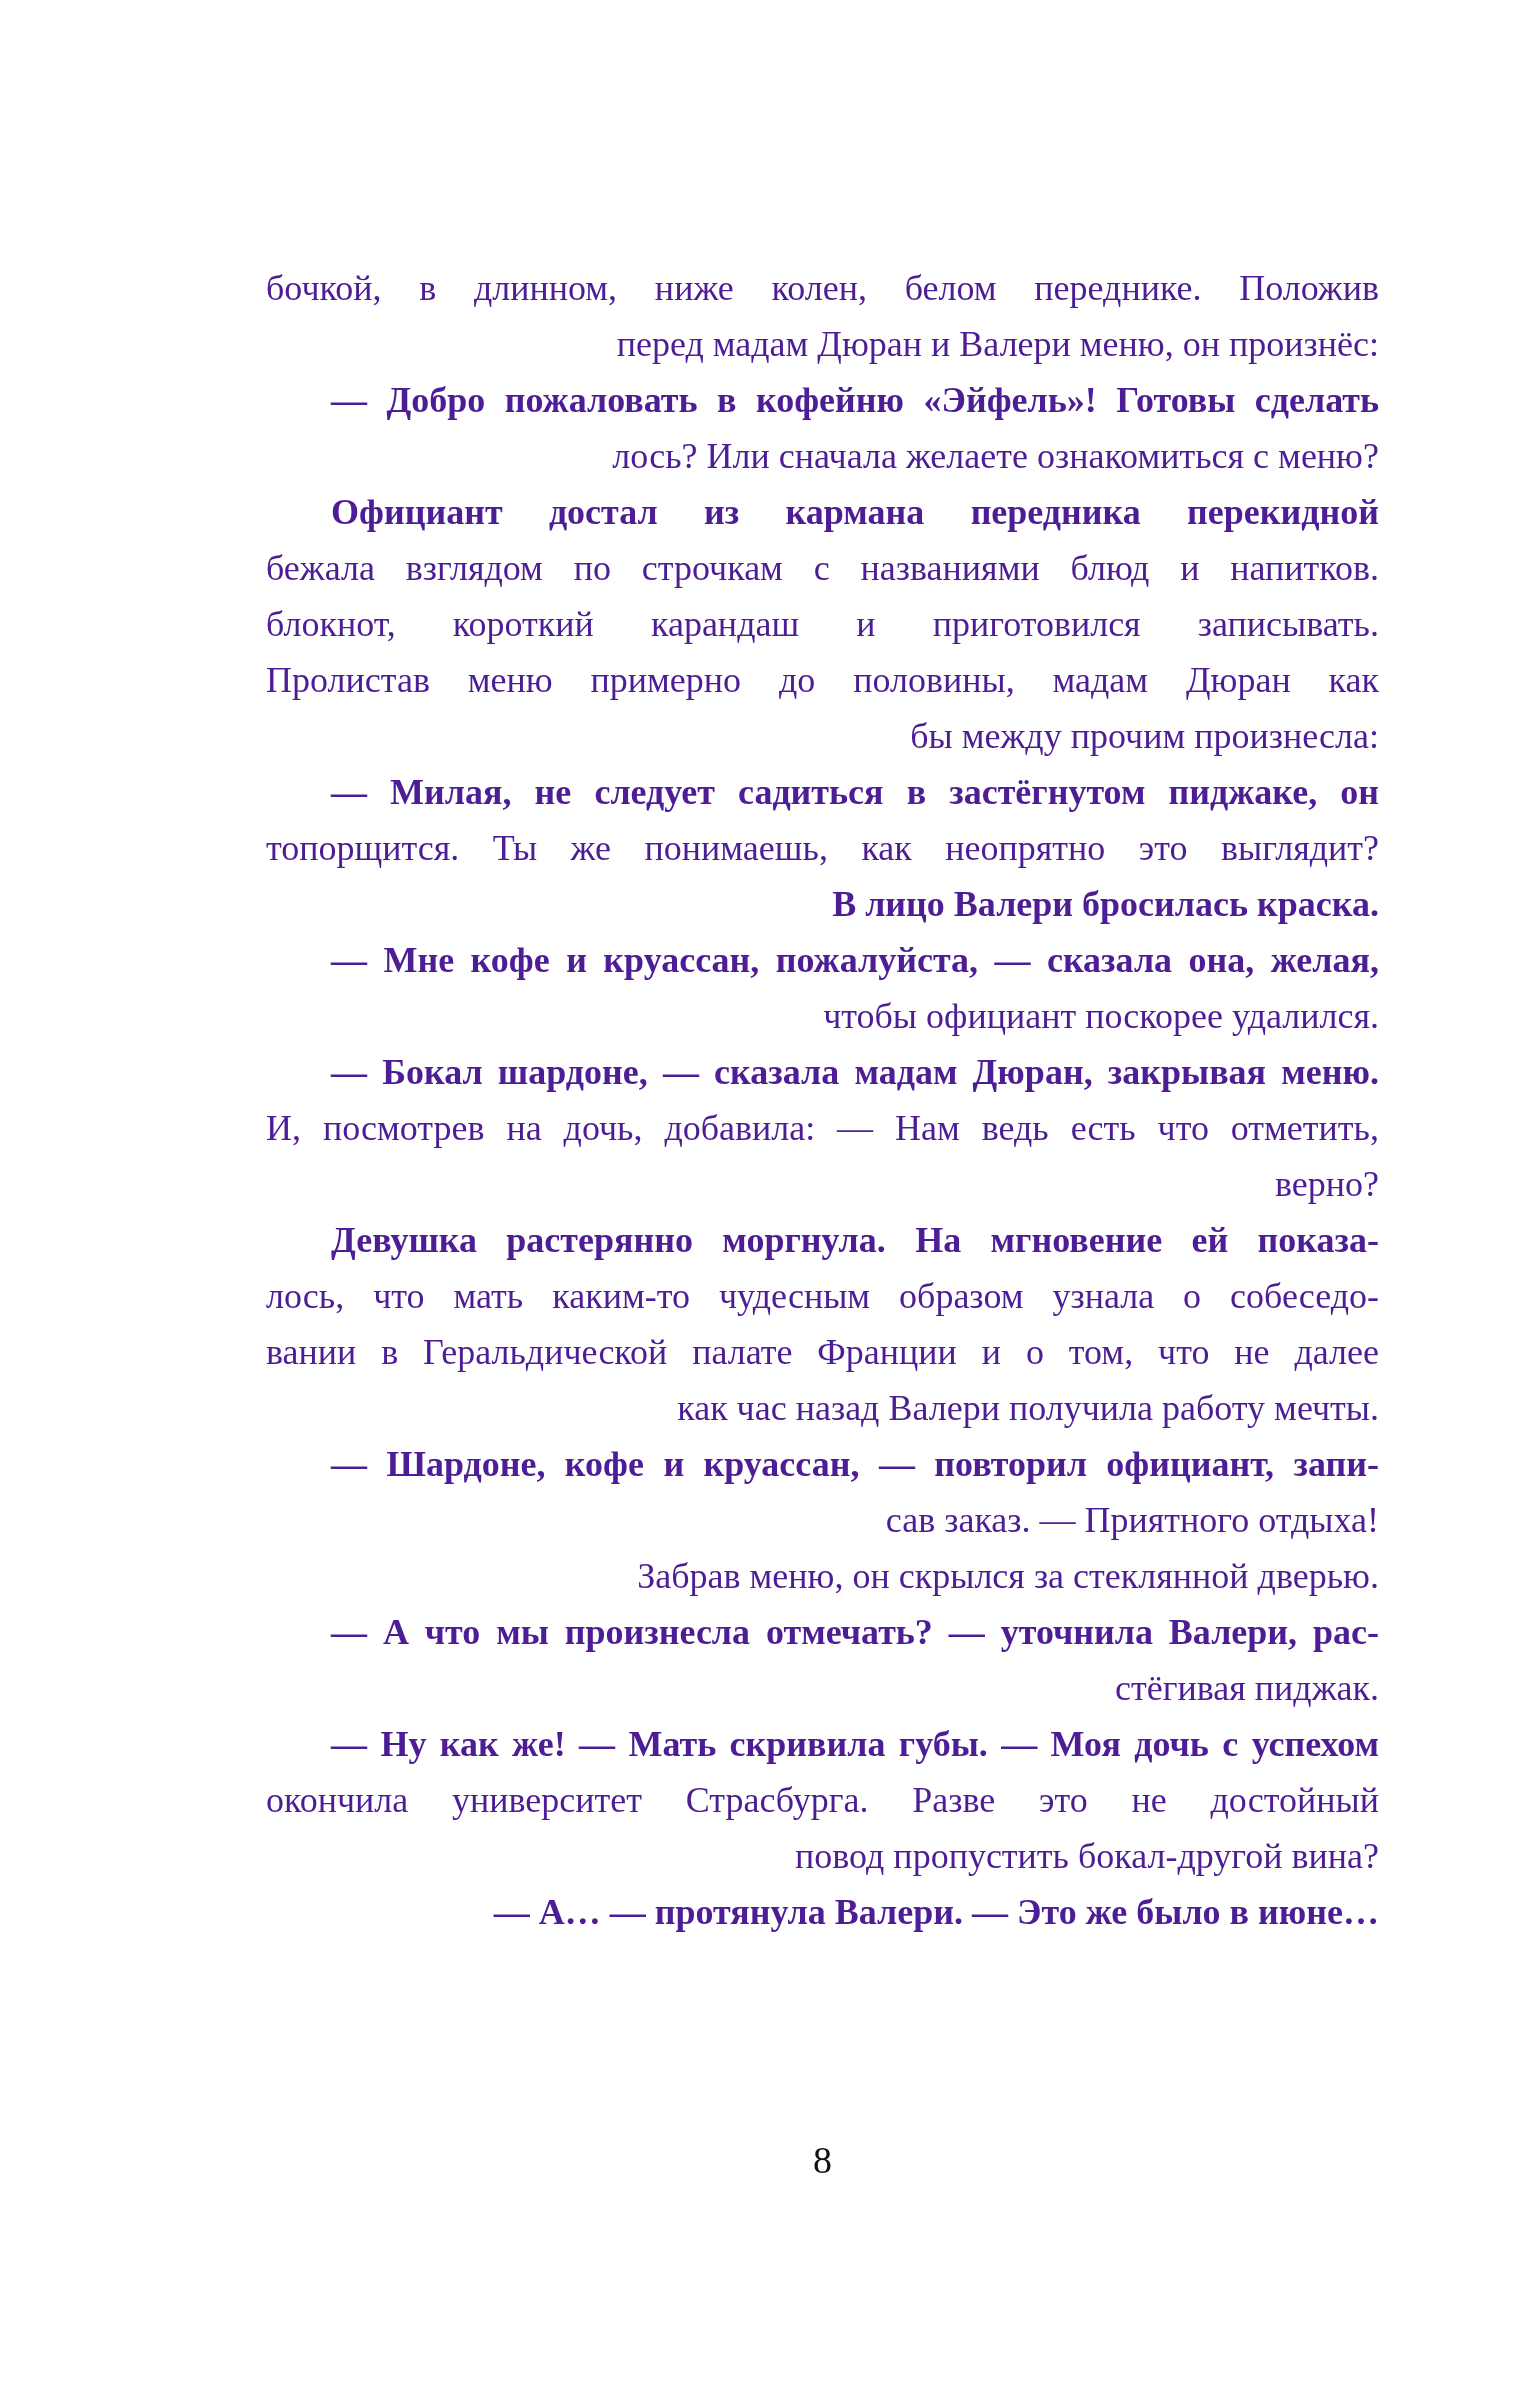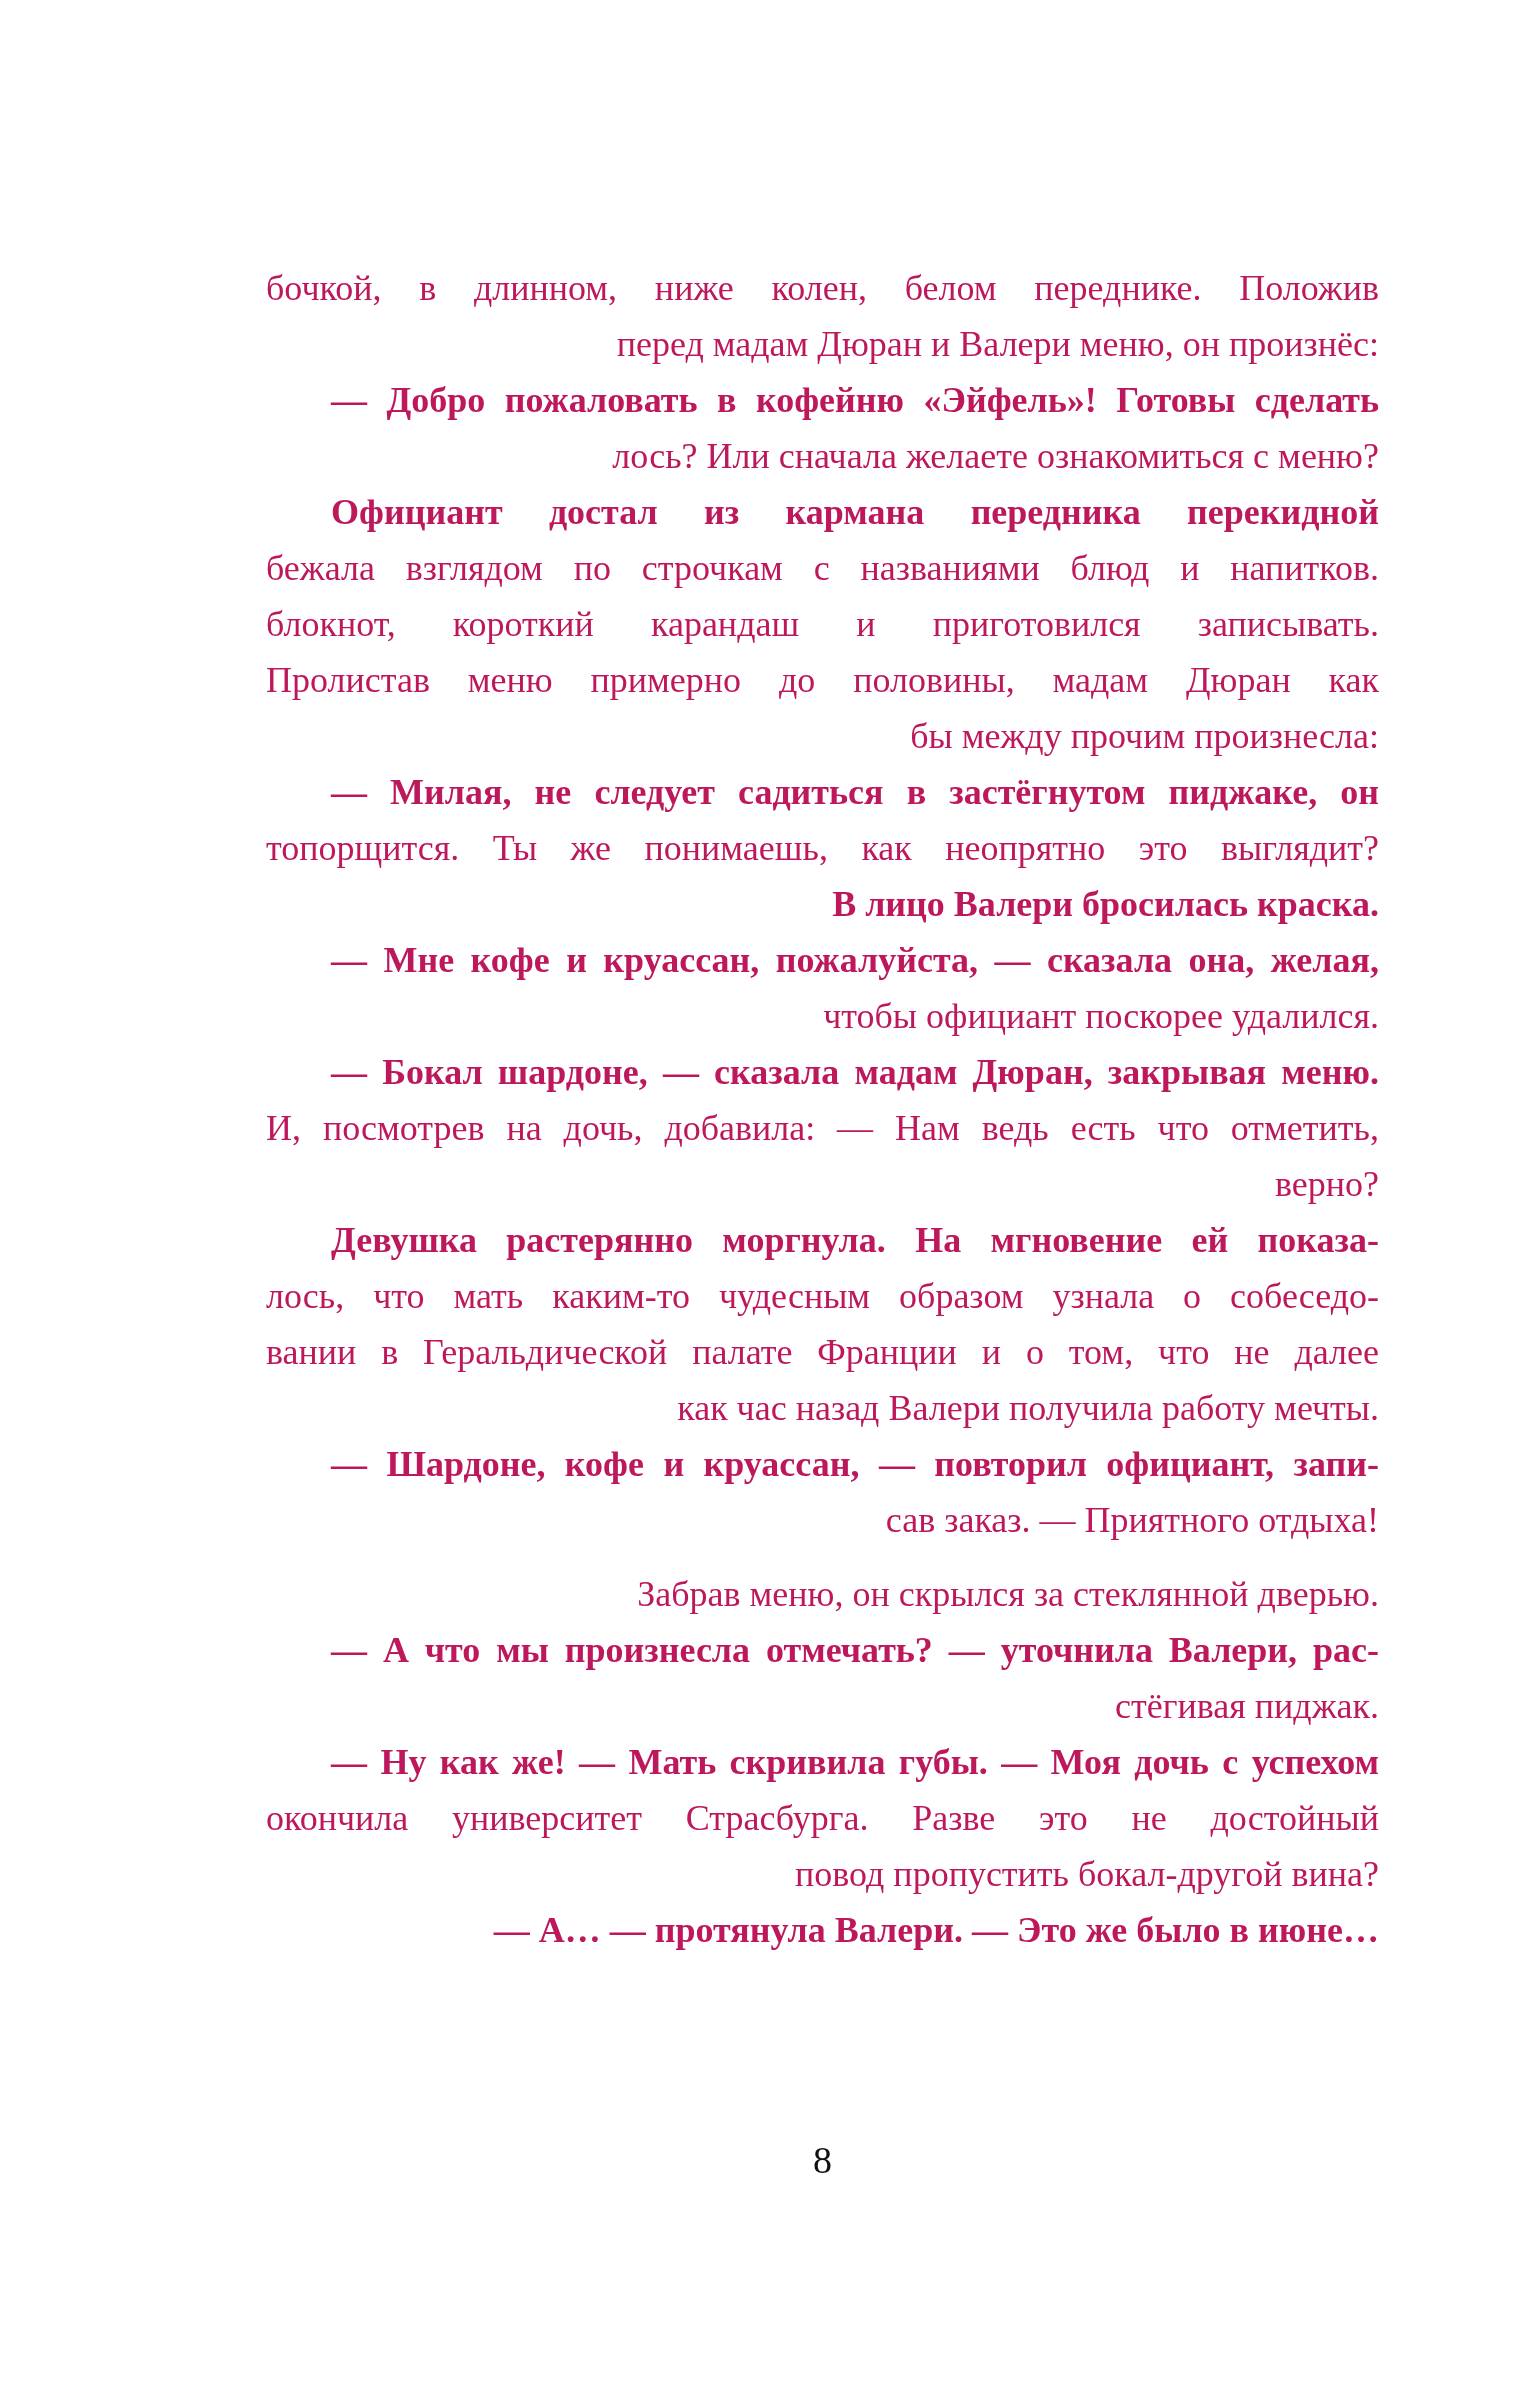--- a/index.html
+++ b/index.html
@@ -21,21 +21,21 @@
     background: #ffffff;
   }
   .text-block {
     position: absolute;
     left: 266px;
     top: 260px;
     width: 1113px;
     font-family: "Liberation Serif", "DejaVu Serif", serif;
     font-size: 36px;
     line-height: 56px;
-    color: #be185d;
+    color: #4c1d95;
   }
   .line {
     display: block;
     height: 56px;
     white-space: nowrap;
     overflow: visible;
   }
   .line.justify {
     text-align: justify;
     text-align-last: justify;
@@ -43,21 +43,20 @@
   }
   .line.left {
     text-align: right;
   }
   .line.indent {
     padding-left: 65px;
     font-weight: bold;
   }
   .line.indent-extra {
     padding-left: 76px;
-    margin-top: 18px;
   }
   .page-number {
     position: absolute;
     left: 0;
     width: 1645px; 
     top: 2138px;
     text-align: center;
     font-family: "Liberation Serif", "DejaVu Serif", serif;
     font-size: 38px;
     line-height: 45px;

